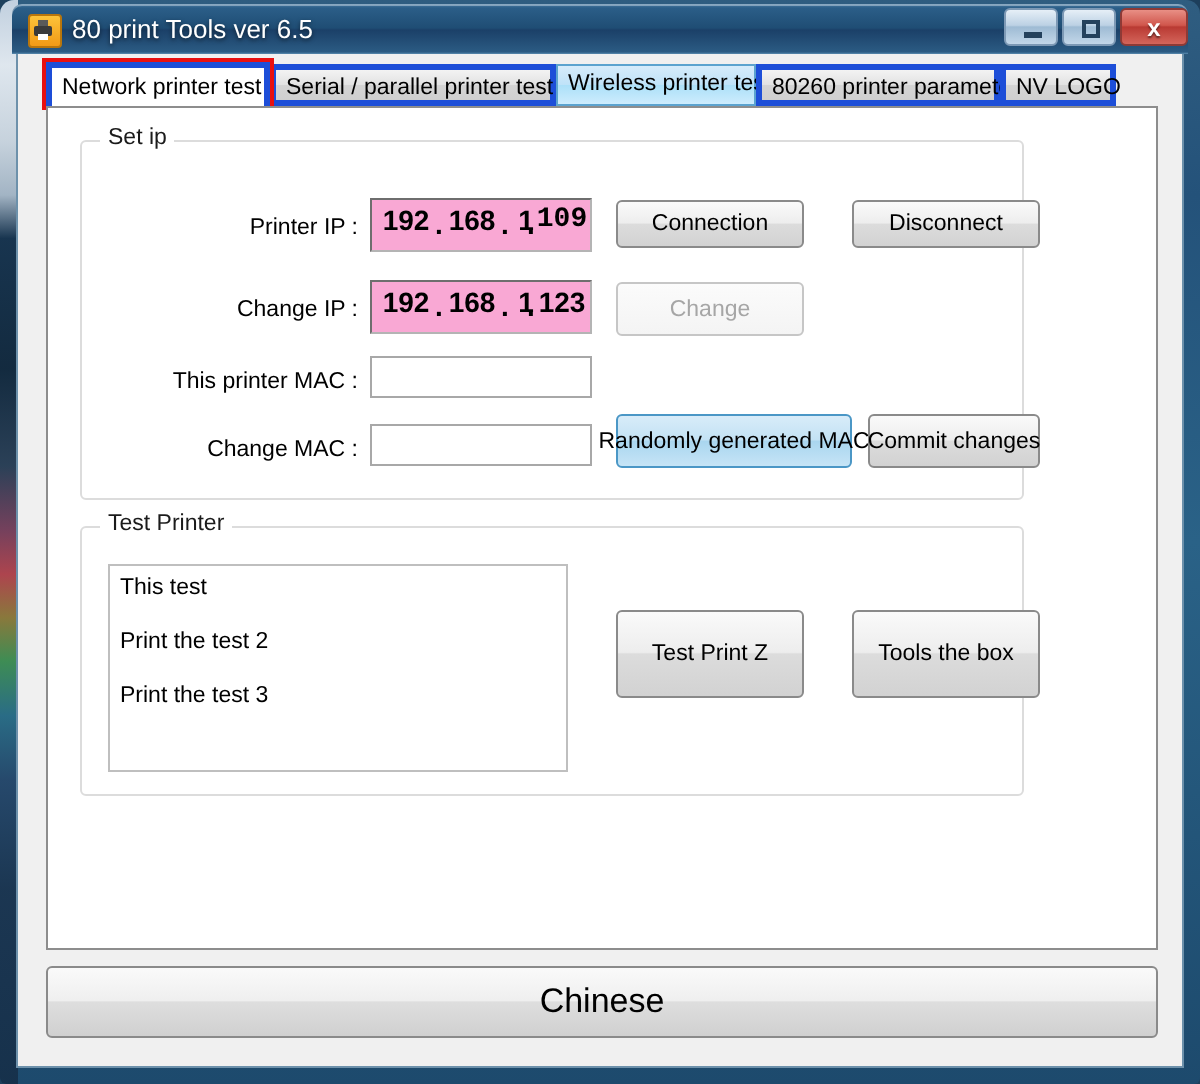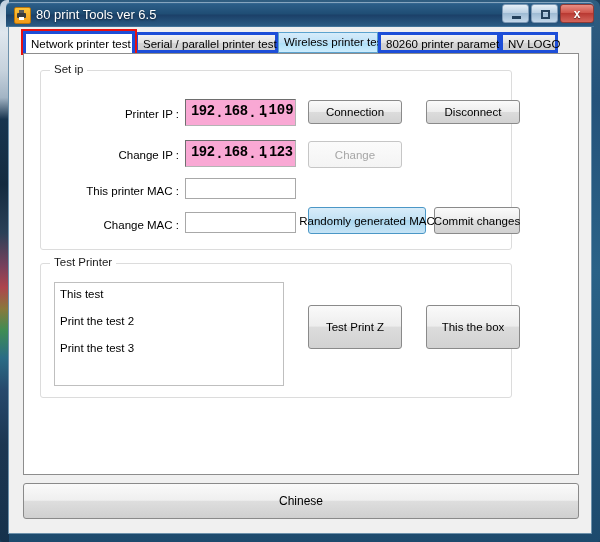--- a/index.html
+++ b/index.html
@@ -199,21 +199,21 @@
     font-size:11.5px;color:#000;padding:3px 5px 3px 5px;line-height:14px;
     white-space:nowrap;cursor:default;
   }
 
   
   #btn-chinese{
     position:absolute;left:14px;top:456px;width:556px;height:36px;
     box-sizing:border-box;border:1px solid #8a8a8a;border-radius:3px;
     background:linear-gradient(180deg,#fafafa 0%,#efefef 48%,#dedede 50%,#d0d0d0 100%);
     display:flex;align-items:center;justify-content:center;
-    font-size:12px;color:#000;cursor:default;
+    font-size:17px;color:#000;cursor:default;
   }
 
   
   #statusbar{
     position:absolute;left:0;bottom:0;width:100%;height:20px;
     background:#f0f0f0;border-top:1px solid #d8d8d8;
     box-sizing:border-box;
   }
   #status-text{
     position:absolute;left:6px;top:2px;font-size:11.5px;color:#000;line-height:16px;
@@ -300,21 +300,21 @@
         <div class="btn" style="left:385px;top:29px;width:94px;height:24px;">Disconnect</div>
         <div class="btn disabled" style="left:267px;top:70px;width:94px;height:27px;">Change</div>
         <div class="btn hover" style="left:267px;top:136px;width:118px;height:27px;">Randomly generated MAC</div>
         <div class="btn" style="left:393px;top:136px;width:86px;height:27px;">Commit changes</div>
       </div>
 
       <div class="groupbox" id="gb-testprinter">
         <div class="gb-title">Test Printer</div>
 
         <div class="btn" style="left:267px;top:41px;width:94px;height:44px;">Test Print Z</div>
-        <div class="btn" style="left:385px;top:41px;width:94px;height:44px;">This the box</div>
+        <div class="btn" style="left:385px;top:41px;width:94px;height:44px;">Tools the box</div>
       </div>
 
       <div id="testlist">
         <div class="li" style="padding-top:4px;">This test</div>
         <div class="li" style="padding-top:10px;">Print the test 2</div>
         <div class="li" style="padding-top:10px;">Print the test 3</div>
       </div>
 
     </div>
 

